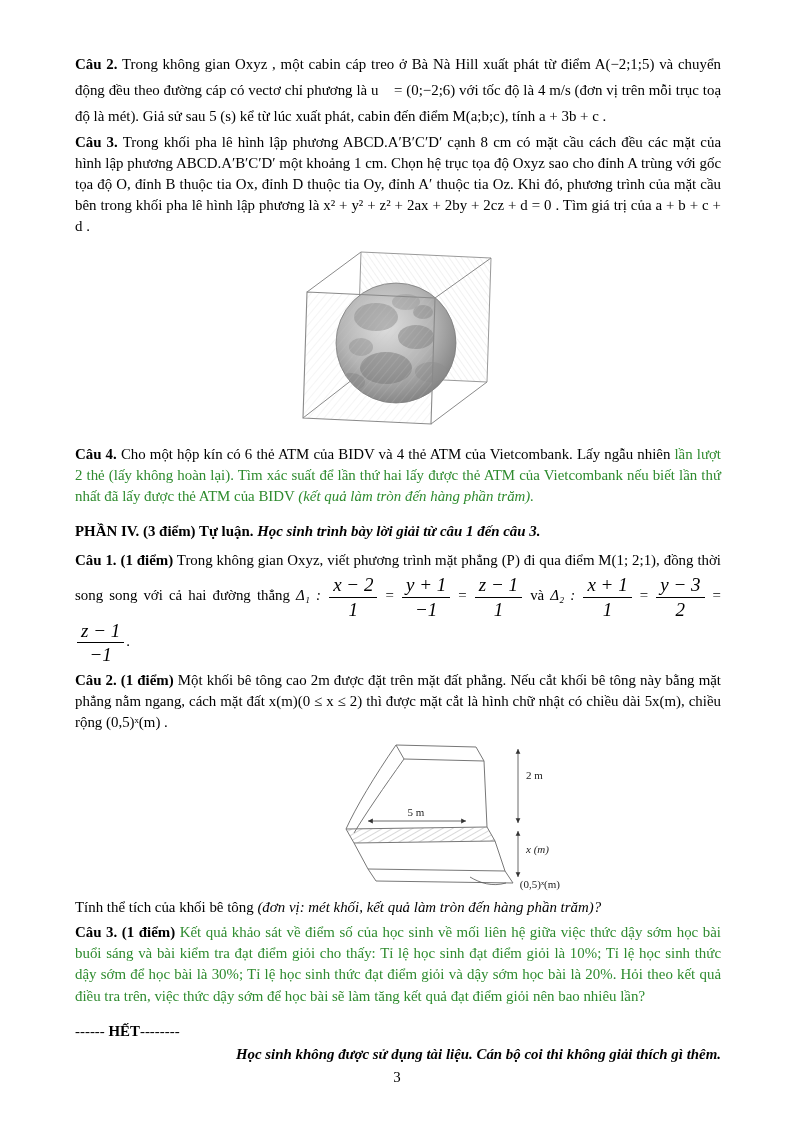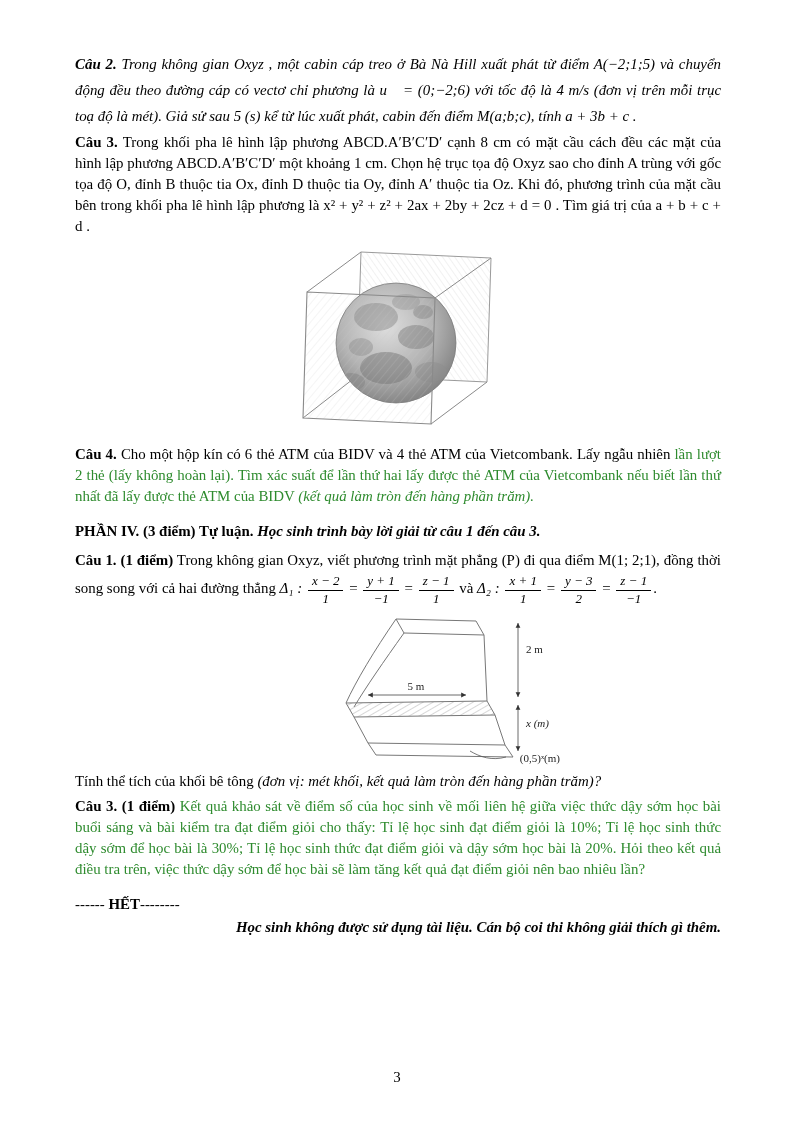--- a/index.html
+++ b/index.html
@@ -9,30 +9,30 @@
     margin:0 auto;
     background:#ffffff;
     font-family:"Liberation Serif","DejaVu Serif",serif;
     font-size:14.9px;
     color:#000;
     padding:52px 73px 0 75px;
     box-sizing:border-box;
     overflow:hidden;
   }
   .para{text-align:justify;margin:0 0 4px 0;line-height:1.42;}
-  .para.loose{line-height:1.74;margin-bottom:2px;font-style:italic;}
+  .para.loose{line-height:1.74;margin-bottom:2px;}
   .para.mathline{line-height:1.9;}
   .b{font-weight:bold;}
   .i{font-style:italic;}
   .bi{font-weight:bold;font-style:italic;}
   .green{color:var(--green,#2e8b2e);}
   .mt6{margin-top:14px;}
   .figure-wrap{text-align:center;margin:4px 0 2px 0;}
   .figure-wrap.shift-right svg{transform:translateX(38px);}
-  .frac{display:inline-block;vertical-align:middle;text-align:center;font-style:italic;line-height:1.12;font-size:13px;margin:0 2px;}
+  .frac{display:inline-block;vertical-align:middle;text-align:center;font-style:italic;line-height:1.12;font-size:19px;margin:0 2px;}
   .frac .fn{display:block;padding:0 4px 1px 4px;border-bottom:1px solid #000;}
   .frac .fd{display:block;padding:1px 4px 0 4px;}
   .het-line{text-align:left;margin-top:14px;line-height:1.4;}
   .note-line{text-align:right;font-weight:bold;font-style:italic;margin-top:2px;line-height:1.4;}
   .page-number{position:absolute;left:0;right:0;bottom:36px;text-align:center;}
   svg text{font-family:"Liberation Serif","DejaVu Serif",serif;fill:#222;}
 </style>
 </head>
 <body>
 
@@ -110,20 +110,23 @@
     <span class="frac"><span class="fn">z − 1</span><span class="fd">1</span></span>
     <span> và </span>
     <span class="i">Δ₂ :</span>
     <span class="frac"><span class="fn">x + 1</span><span class="fd">1</span></span>
     <span>=</span>
     <span class="frac"><span class="fn">y − 3</span><span class="fd">2</span></span>
     <span>=</span>
     <span class="frac"><span class="fn">z − 1</span><span class="fd">−1</span></span><span>.</span>
   </p>
 
+  <p class="para">
+    <span class="b">Câu 2. (1 điểm)</span><span> Một khối bê tông cao 2m được đặt trên mặt đất phẳng. Nếu cắt khối bê tông này bằng mặt phẳng nằm ngang, cách mặt đất x(m)(0 ≤ x ≤ 2) thì được mặt cắt là hình chữ nhật có chiều dài 5x(m), chiều rộng (0,5)ˣ(m) .</span>
+  </p>
 
   <div class="figure-wrap shift-right">
     <svg width="252" height="154" viewBox="0 0 252 154">
       <defs>
         <pattern id="cutHatch" width="5" height="5" patternUnits="userSpaceOnUse" patternTransform="rotate(60)">
           <line x1="0" y1="0" x2="0" y2="5" stroke="#9a9a9a" stroke-width="0.8"></line>
         </pattern>
         <marker id="arrA" markerWidth="8" markerHeight="8" refX="6" refY="3" orient="auto-start-reverse" viewBox="0 0 8 6">
           <path d="M0,0 L6,3 L0,6 Z" fill="#333"></path>
         </marker>

